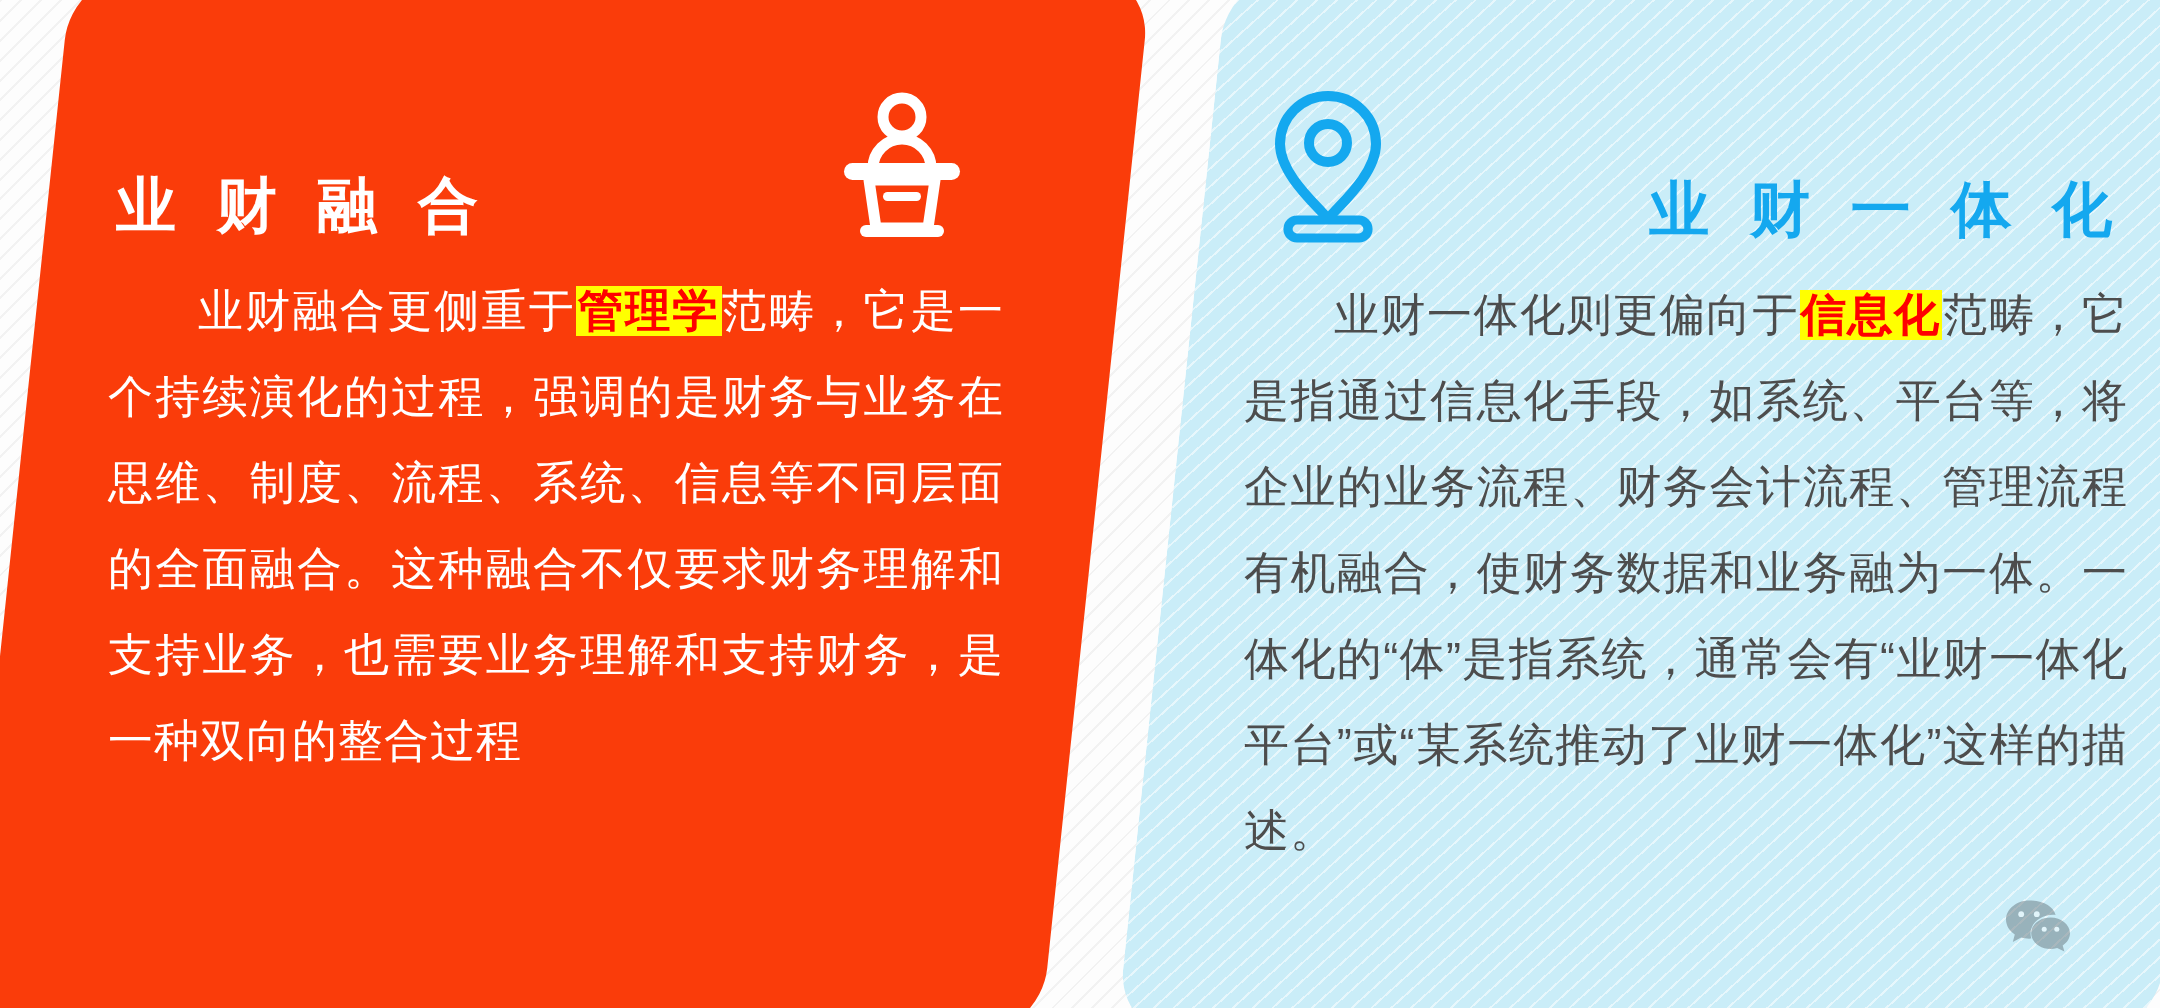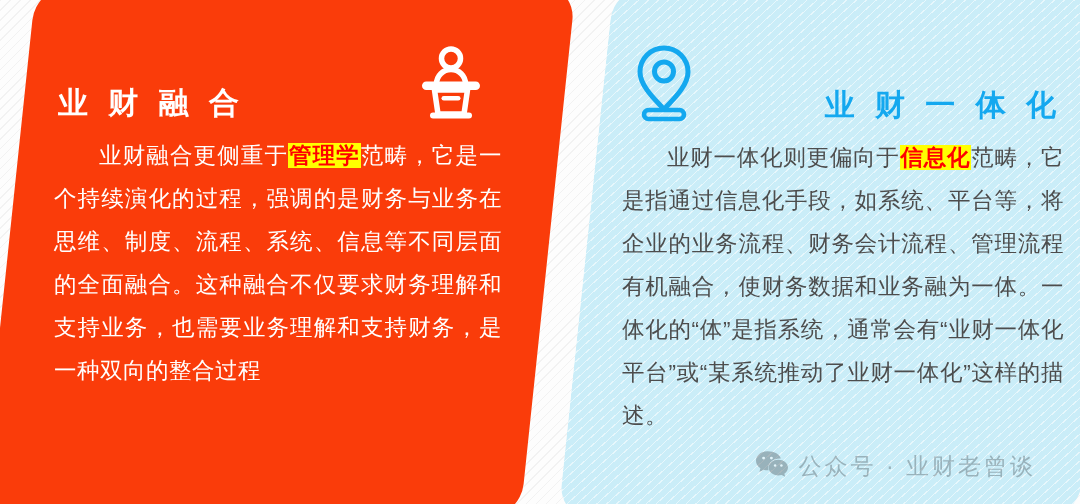--- a/index.html
+++ b/index.html
@@ -220,16 +220,15 @@
     <span id="wechat-icon">
       <svg width="34" height="28" viewBox="0 0 34 28" aria-hidden="true">
         <path d="M12.6 1.2 C6.2 1.2 1 5.5 1 10.8 c0 3 1.7 5.7 4.4 7.5 L4.4 22 l4.2-2.2 c1.2 .35 2.6 .55 4 .55 .35 0 .7 -.01 1.05 -.04 -.25 -.8 -.38 -1.65 -.38 -2.5 0 -5.2 5.05 -9.4 11.3 -9.4 .42 0 .83 .02 1.23 .06 C24.9 4.3 19.4 1.2 12.6 1.2 Z" fill="#5c6b72"></path>
         <circle cx="8.6" cy="8.1" r="1.45" fill="#fdfdfd"></circle>
         <circle cx="16.4" cy="8.1" r="1.45" fill="#fdfdfd"></circle>
         <path d="M33 17.6 c0 -4.35 -4.35 -7.9 -9.7 -7.9 -5.35 0 -9.7 3.55 -9.7 7.9 0 4.35 4.35 7.9 9.7 7.9 1.15 0 2.25 -.17 3.28 -.47 L30.2 26.8 l-.85 -3.1 C31.5 22.25 33 20.1 33 17.6 Z" fill="#5c6b72"></path>
         <circle cx="20.1" cy="15.6" r="1.25" fill="#fdfdfd"></circle>
         <circle cx="26.4" cy="15.6" r="1.25" fill="#fdfdfd"></circle>
       </svg>
     </span>
-    <span id="watermark-text">公众号 · 业财老曾谈</span>
   </div>
 
 </div>
 
 </body></html>

